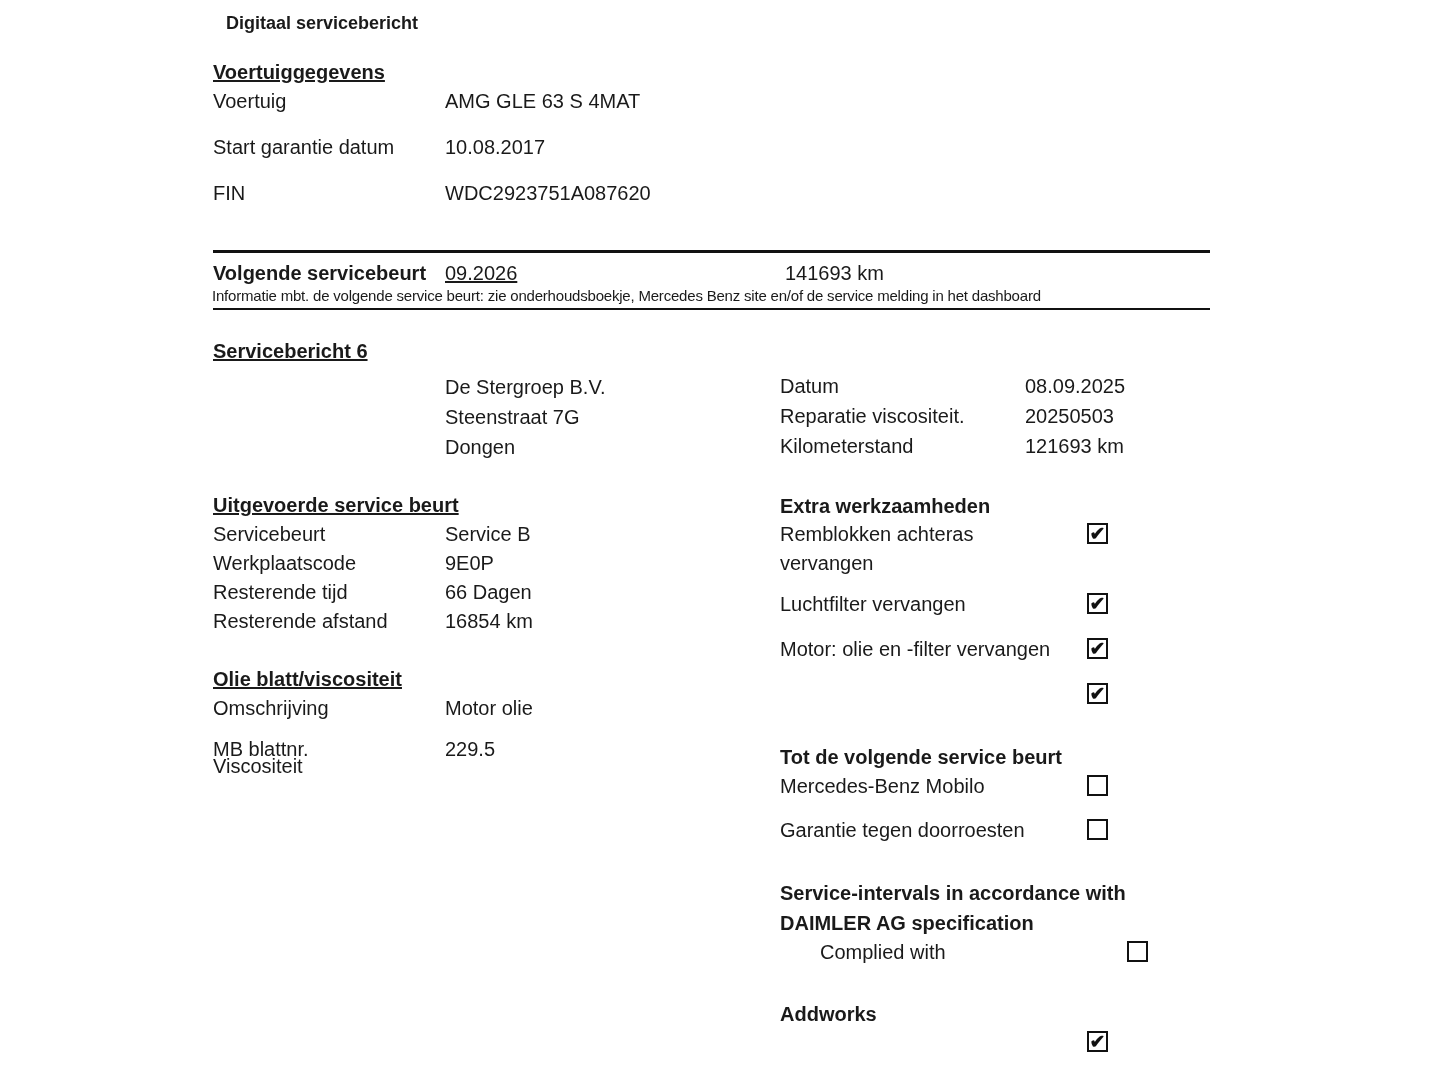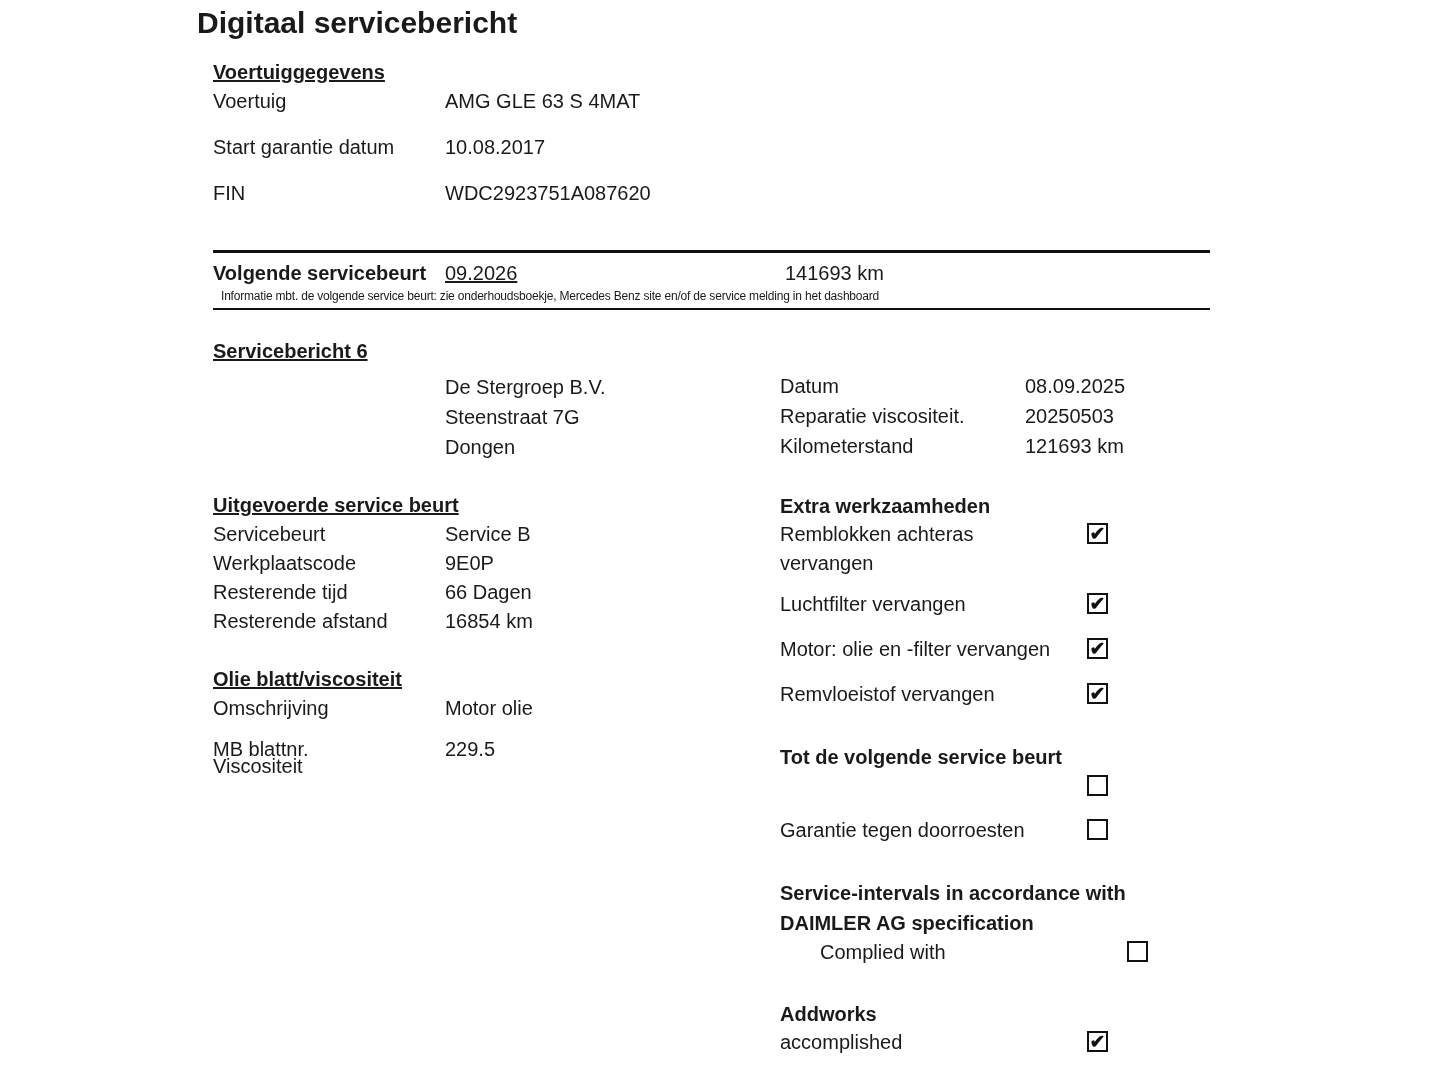--- a/index.html
+++ b/index.html
@@ -9,40 +9,40 @@
     color: #1a1a1a;
     width: 1430px;
     height: 1073px;
     position: relative;
     overflow: hidden;
     font-size: 20px;
     line-height: 29px;
   }
   .abs { position: absolute; }
   .doc-title {
-    left: 197px; top: 8px;
-    font-size: 30px; font-weight: bold; line-height: 30px;
+    left: 226px; top: 8px;
+    font-size: 18px; font-weight: bold; line-height: 30px;
   }
   .sec-heading { font-weight: bold; font-size: 20px; white-space: nowrap; text-decoration: underline; }
   .row { position: absolute; left: 213px; white-space: nowrap; }
   .row .lbl { display: inline-block; }
   .row .val { position: absolute; left: 232px; white-space: nowrap; }
   .rrow { position: absolute; left: 780px; white-space: nowrap; }
   .rrow .lbl { display: inline-block; }
   .rrow .val { position: absolute; left: 245px; white-space: nowrap; }
   .hline { position: absolute; left: 213px; width: 997px; background: #111; }
   .hline.thick { height: 3px; }
   .hline.thin { height: 2px; }
   .ns-row { position: absolute; left: 213px; top: 259px; }
   .ns-row .ns-label { font-weight: bold; white-space: nowrap; }
   .ns-row .ns-date { position: absolute; left: 232px; top: 0; white-space: nowrap; text-decoration: underline; }
   .ns-row .ns-km { position: absolute; left: 572px; top: 0; white-space: nowrap; }
   .info-small {
-    position: absolute; left: 221px; top: 287px;
-    font-size: 12px; line-height: 18px; white-space: nowrap; letter-spacing: -0.2px;
+    position: absolute; left: 212px; top: 287px;
+    font-size: 15px; line-height: 18px; white-space: nowrap; letter-spacing: -0.2px;
   }
   .dealer { position: absolute; left: 445px; top: 372px; line-height: 30px; }
   .check-item { position: absolute; left: 780px; width: 340px; }
   .check-item .ci-label { display: block; max-width: 305px; }
   .check-item.wrap2 .ci-label { max-width: 220px; }
   .checkbox {
     position: absolute; left: 307px; top: 3px;
     width: 21px; height: 21px;
     border: 2px solid #111;
     background: #fff;
@@ -138,36 +138,35 @@
 </div>
 <div class="check-item" style="top:590px;">
   <span class="ci-label">Luchtfilter vervangen</span>
   <span class="checkbox checked">✔</span>
 </div>
 <div class="check-item" style="top:635px;">
   <span class="ci-label">Motor: olie en -filter vervangen</span>
   <span class="checkbox checked">✔</span>
 </div>
 <div class="check-item" style="top:680px;">
-  <span class="ci-label">Remvloeistof vervangen</span>
   <span class="checkbox checked">✔</span>
 </div>
 
 <div class="rc-heading" style="top:742px;text-align:right;">Tot de volgende service beurt</div>
 <div class="check-item" style="top:772px;">
+  <span class="ci-label">Mercedes-Benz Mobilo</span>
   <span class="checkbox"></span>
 </div>
 <div class="check-item" style="top:816px;">
   <span class="ci-label">Garantie tegen doorroesten</span>
   <span class="checkbox"></span>
 </div>
 
 <div class="rc-heading" style="top:878px;">Service-intervals in accordance with DAIMLER AG specification</div>
 <div class="check-item" style="top:938px;margin-left:40px;">
   <span class="ci-label">Complied with</span>
   <span class="checkbox"></span>
 </div>
 
 <div class="rc-heading" style="top:999px;">Addworks</div>
 <div class="check-item" style="top:1028px;">
-  <span class="ci-label">accomplished</span>
   <span class="checkbox checked">✔</span>
 </div>
 
 </body></html>

